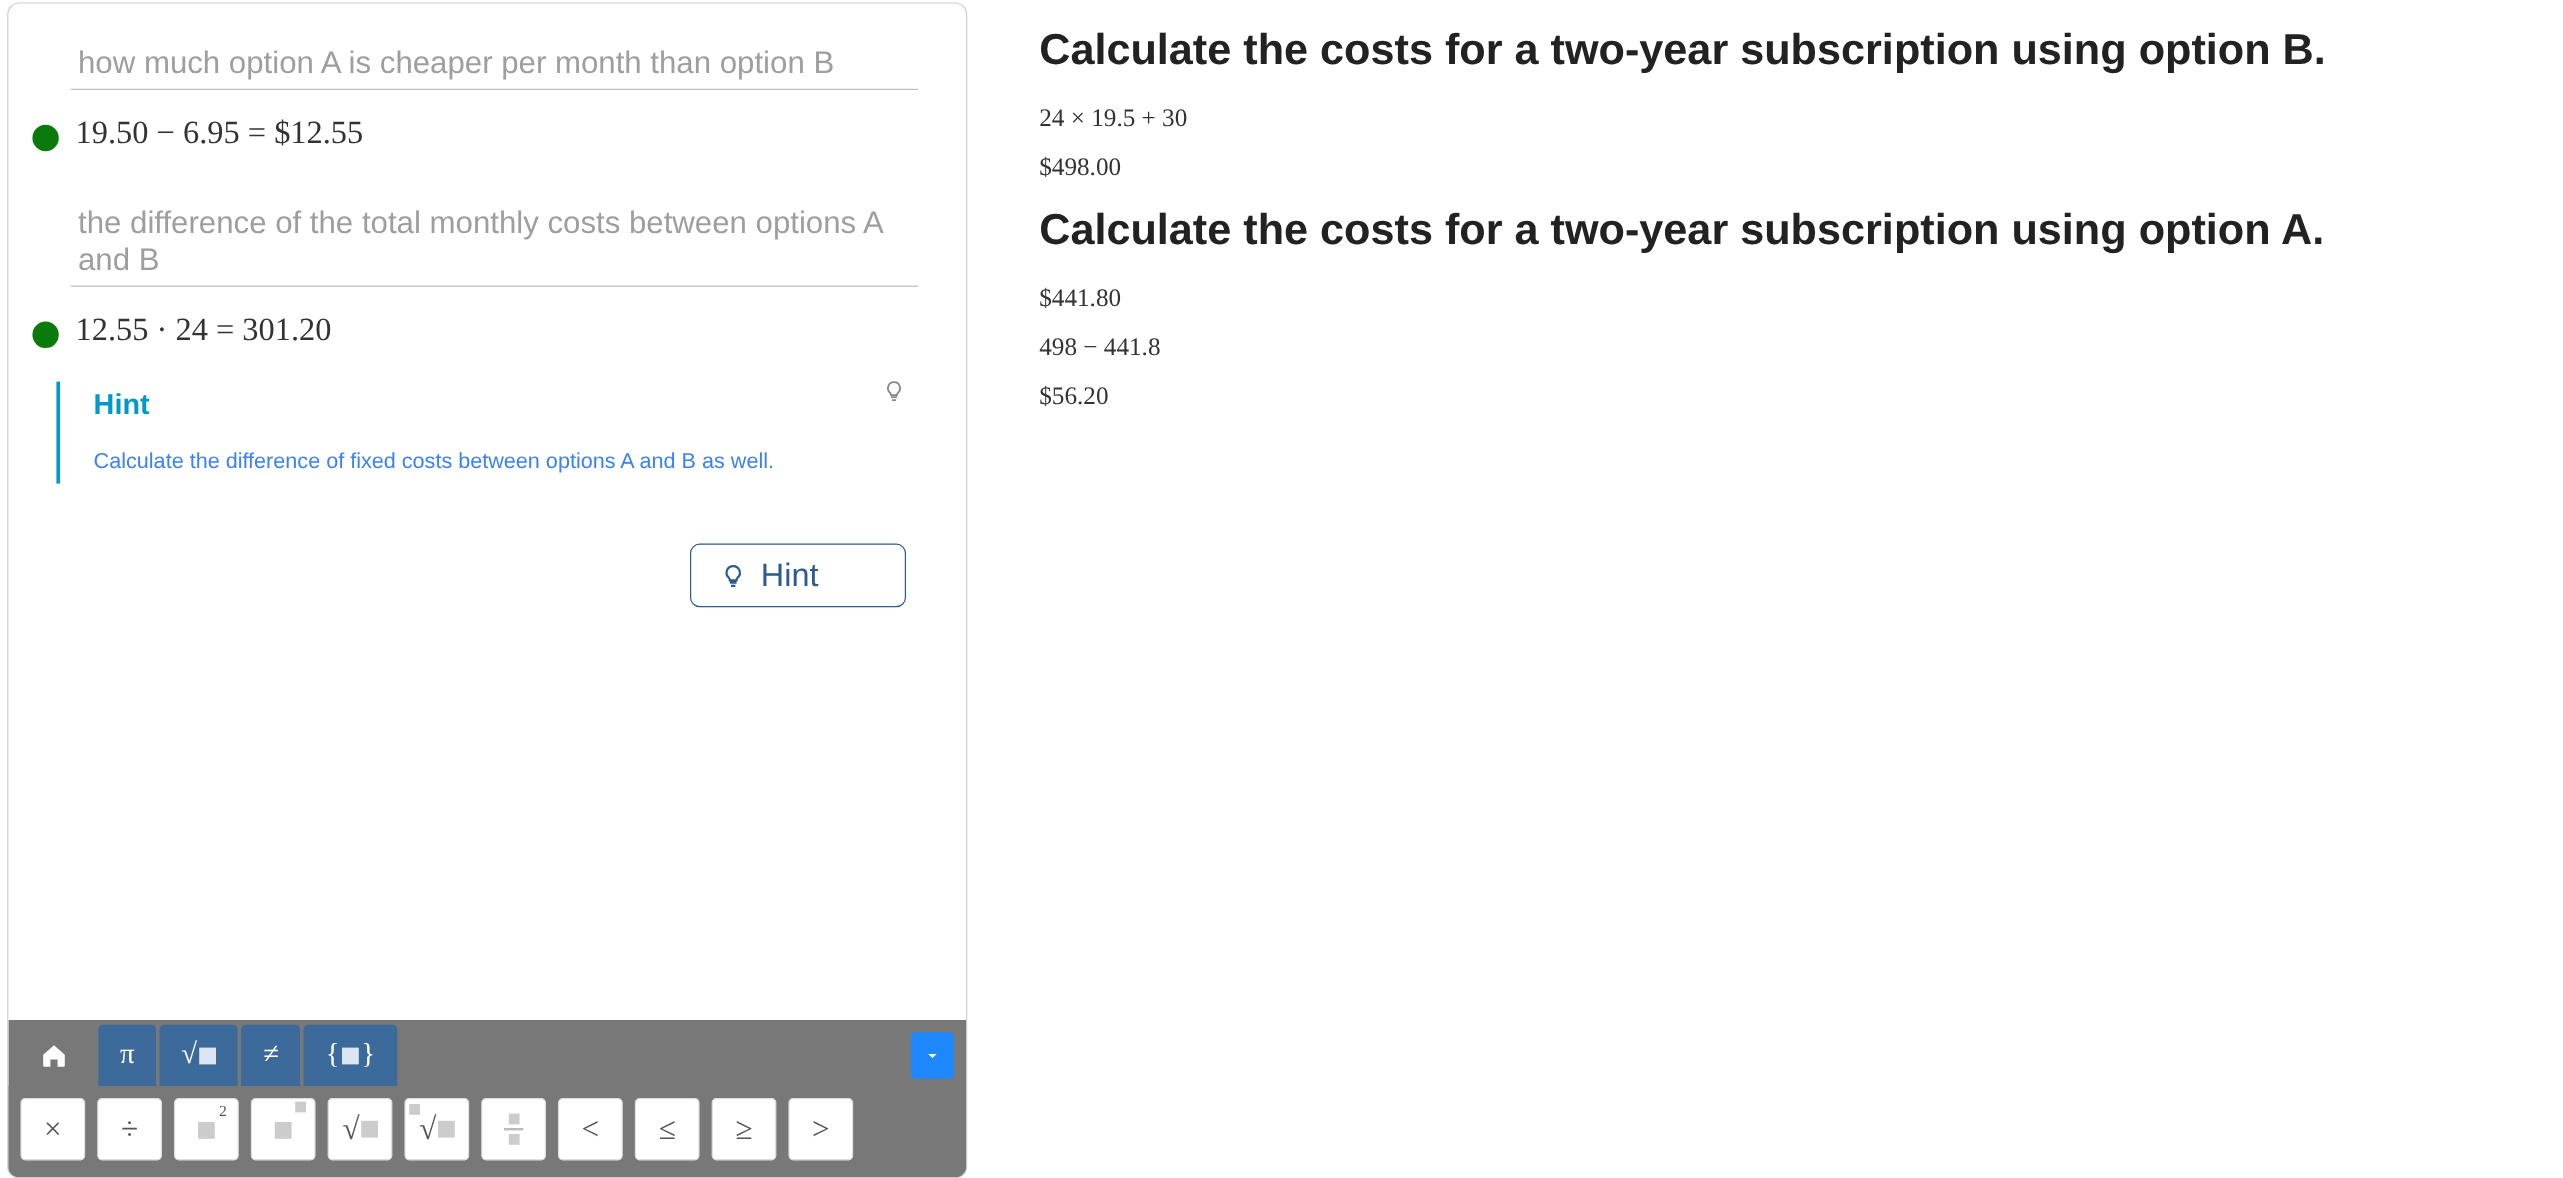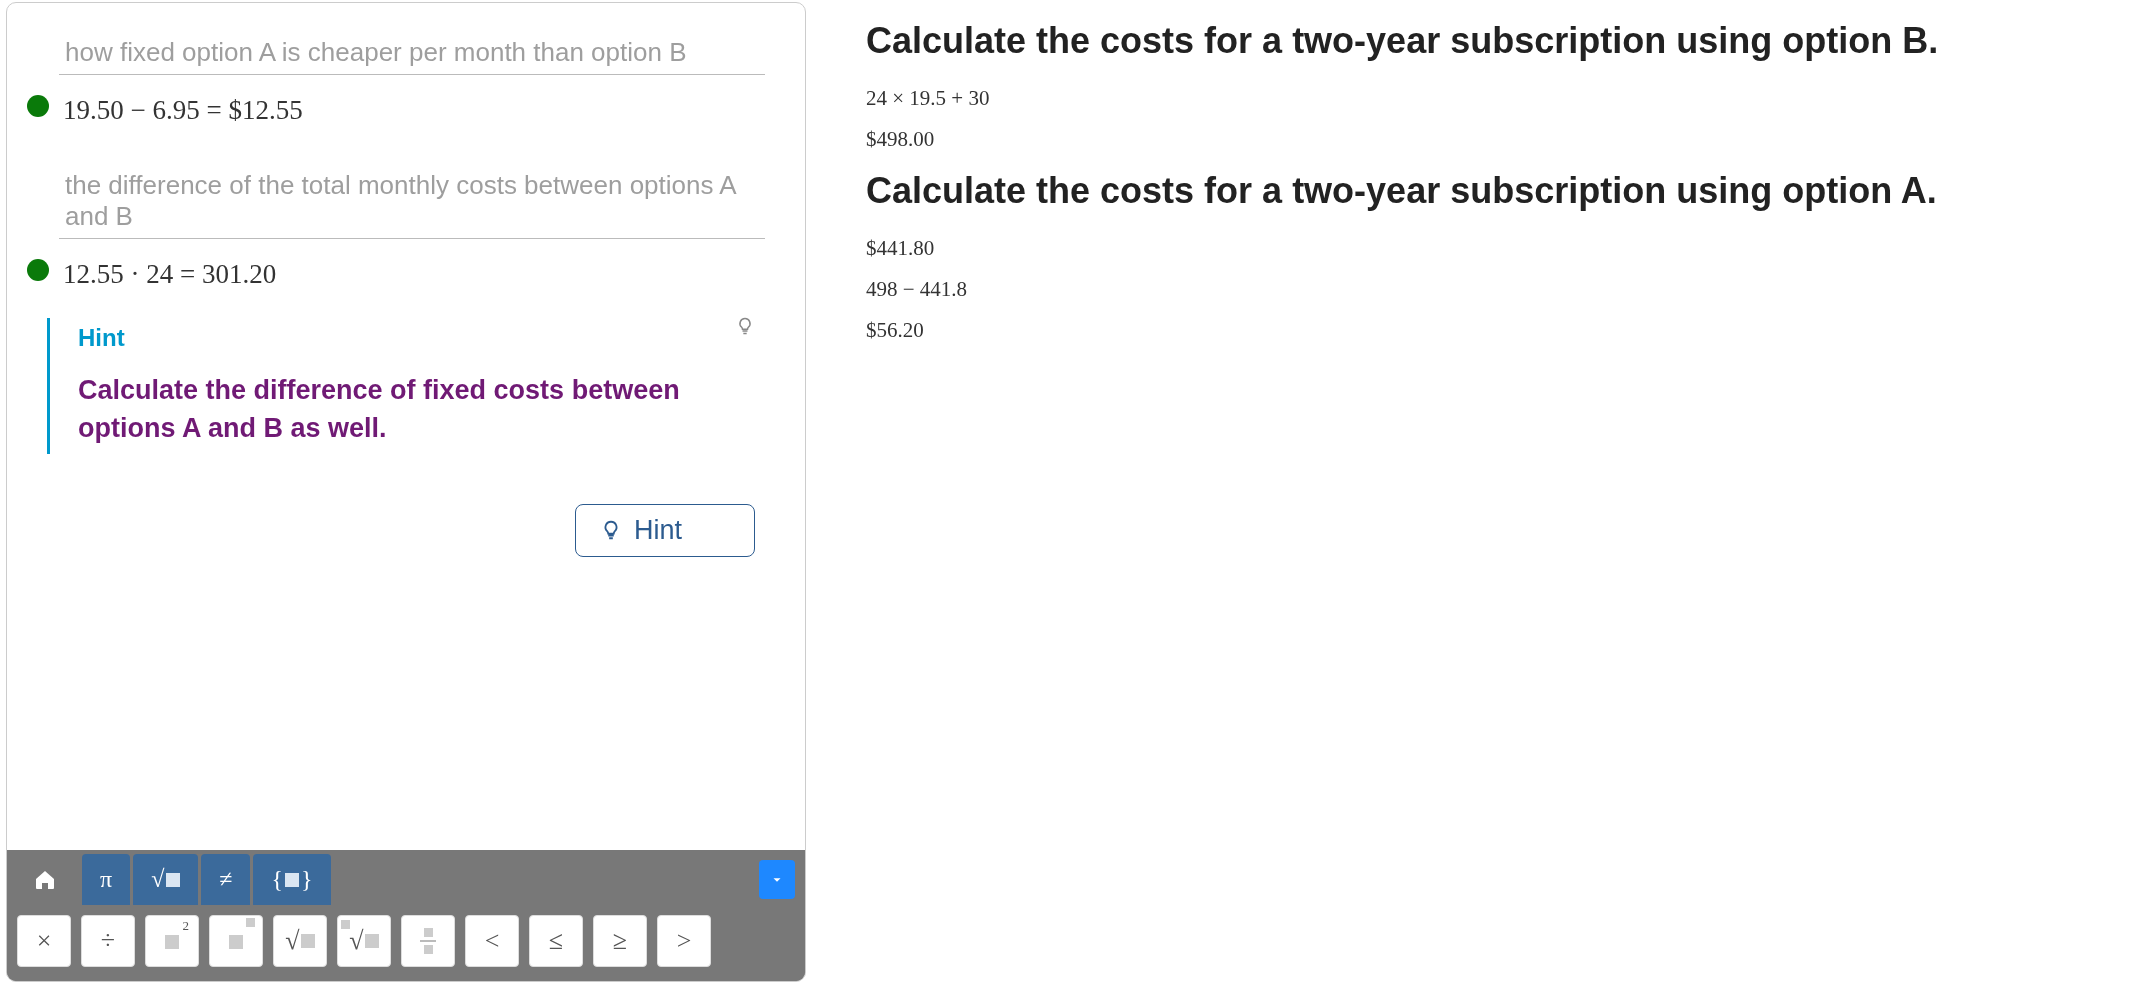--- a/index.html
+++ b/index.html
@@ -32,21 +32,21 @@
   .step-label {
     font-size: 26px;
     color: #9e9e9e;
     border-bottom: 1px solid #bbb;
     padding: 4px 6px 6px 6px;
     margin-left: 32px;
     margin-right: 0;
   }
   .step-row {
     display: flex;
-    align-items: flex-start;
+    align-items: flex-end;
     gap: 14px;
     margin-top: 20px;
     margin-left: 0;
   }
   .bullet {
     width: 22px; height: 22px;
     border-radius: 50%;
     background: #0a7a0a;
     flex-shrink: 0;
   }
@@ -62,23 +62,23 @@
     padding: 6px 60px 6px 28px;
     position: relative;
   }
   .hint-title {
     color: #0099cc;
     font-weight: 700;
     font-size: 24px;
     margin-bottom: 20px;
   }
   .hint-text {
-    color: #701a75;
-    font-weight: 700;
-    font-size: 27px;
+    color: #3b82f6;
+    font-weight: 400;
+    font-size: 18px;
     line-height: 1.4;
   }
   .hint-bulb {
     position: absolute;
     right: 10px;
     top: -2px;
     color: #888;
   }
   .action-buttons {
     display: flex;
@@ -197,21 +197,21 @@
     width: 9px; height: 9px;
   }
 </style>
 </head>
 <body>
 
 <div class="left-panel">
   <div class="work-area">
 
     <div class="step-block">
-      <div class="step-label">how fixed option A is cheaper per month than option B</div>
+      <div class="step-label">how much option A is cheaper per month than option B</div>
       <div class="step-row">
         <span class="bullet"></span>
         <span class="math-line">19.50 − 6.95 = $12.55</span>
       </div>
     </div>
 
     <div class="step-block" style="margin-top:40px;">
       <div class="step-label">the difference of the total monthly costs between options A and B</div>
       <div class="step-row">
         <span class="bullet"></span>

